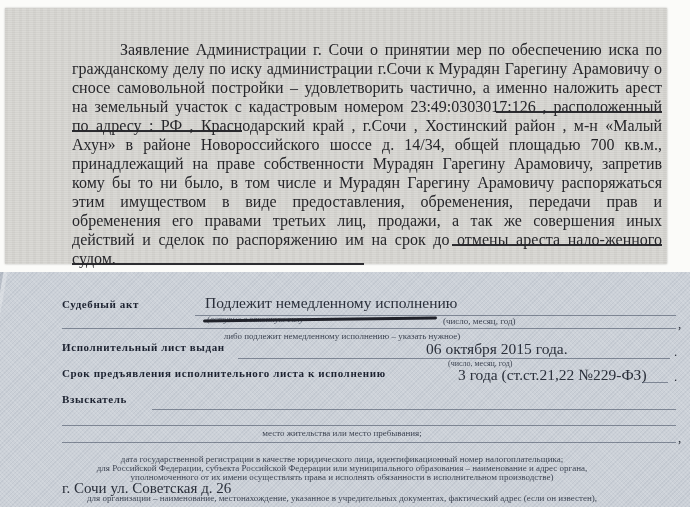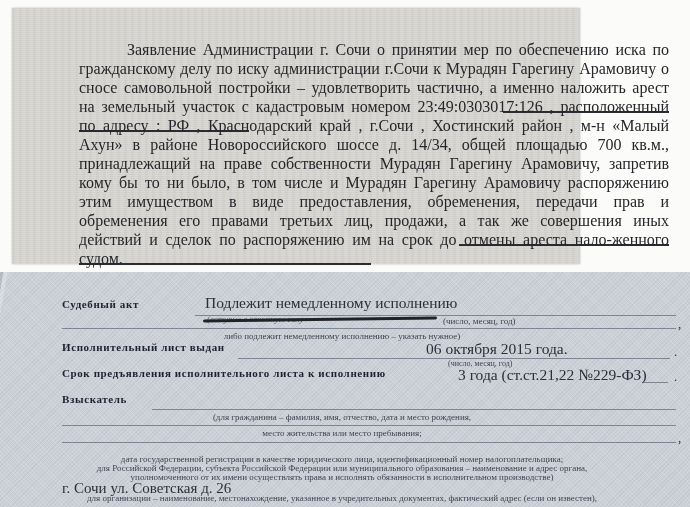--- a/index.html
+++ b/index.html
@@ -3,21 +3,21 @@
 <meta charset="utf-8">
 <style>
   html,body{margin:0;padding:0;}
   body{
     width:690px;height:507px;position:relative;overflow:hidden;
     background:#fbfbf9;
     font-family:"Liberation Serif", serif;
   }
   
   .scan-top{
-    position:absolute;left:12px;top:8px;width:568px;height:256px;
+    position:absolute;left:5px;top:8px;width:662px;height:256px;
     background-color:#d8d7d3;
     background-image:
       repeating-linear-gradient(0deg, rgba(255,255,255,.05) 0 1px, rgba(0,0,0,.025) 1px 2px),
       repeating-linear-gradient(90deg, rgba(120,115,108,.05) 0 3px, transparent 3px 7px);
     box-shadow:0 0 2px rgba(0,0,0,.25);
   }
   .decree{
     position:absolute;left:67px;top:32px;width:590px;
     font-size:16px;line-height:19px;color:#26262a;
   }
@@ -71,21 +71,21 @@
 
 <div class="scan-top">
   <div class="decree">
     <div class="dline first"><span>Заявление Администрации г. Сочи о принятии мер по обеспечению иска по</span></div>
     <div class="dline"><span>гражданскому делу по иску администрации г.Сочи к Мурадян Гарегину Арамовичу о</span></div>
     <div class="dline"><span>сносе самовольной постройки – удовлетворить частично, а </span><span class="hand-underline">именно наложить арест</span></div>
     <div class="dline"><span class="hand-underline">на земельный участок с</span><span> кадастровым номером 23:49:0303017:126 , расположенный</span></div>
     <div class="dline"><span>по адресу : РФ , Краснодарский край , г.Сочи , Хостинский район , м-н «Малый</span></div>
     <div class="dline"><span>Ахун» в районе Новороссийского шоссе д. 14/34, общей площадью 700 кв.м.,</span></div>
     <div class="dline"><span>принадлежащий на праве собственности Мурадян Гарегину Арамовичу, запретив</span></div>
-    <div class="dline"><span>кому бы то ни было, в том числе и Мурадян Гарегину Арамовичу распоряжению</span></div>
+    <div class="dline"><span>кому бы то ни было, в том числе и Мурадян Гарегину Арамовичу распоряжаться</span></div>
     <div class="dline"><span>этим имуществом в виде предоставления, обременения, передачи прав и</span></div>
     <div class="dline"><span>обременения его правами третьих лиц,  продажи, </span><span class="hand-underline">а так же совершения иных</span></div>
     <div class="dline"><span class="hand-underline">действий и сделок по распоряжению им</span><span> на срок до отмены ареста нало-женного</span></div>
     <div class="dline last"><span>судом.</span></div>
   </div>
 </div>
 
 <div class="scan-bottom">
 
   <span class="flabel" style="left:62px;top:26px;">Судебный акт</span>
@@ -106,21 +106,20 @@
   <span class="fhint" style="left:448px;top:87px;font-size:8px;">(число, месяц, год)</span>
   <span class="end-mark" style="left:674px;top:72px;">.</span>
 
   <span class="flabel" style="left:62px;top:95px;">Срок предъявления исполнительного листа к исполнению</span>
   <span class="fvalue" style="left:458px;top:94px;">3 года (ст.ст.21,22 №229-ФЗ)</span>
   <div class="fline" style="left:642px;top:110px;width:26px;"></div>
   <span class="end-mark" style="left:674px;top:97px;">.</span>
 
   <span class="flabel" style="left:62px;top:121px;">Взыскатель</span>
   <div class="fline" style="left:152px;top:137px;width:524px;"></div>
-  <div class="fhint center" style="top:140px;">(для гражданина – фамилия, имя, отчество, дата и место рождения,</div>
 
   <div class="fline" style="left:62px;top:153px;width:614px;"></div>
   <div class="fhint center" style="top:156px;">место жительства или место пребывания;</div>
 
   <div class="fline" style="left:62px;top:170px;width:614px;"></div>
   <span class="end-mark" style="left:678px;top:158px;">,</span>
   <div class="fhint center" style="top:173px;margin-top:48px;">для организации – наименование, местонахождение, указанное в учредительных документах, фактический адрес (если он известен),</div>
   <div class="fhint center" style="top:182px;">дата государственной регистрации в качестве юридического лица, идентификационный номер налогоплательщика;</div>
   <div class="fhint center" style="top:191px;">для Российской Федерации, субъекта Российской Федерации или муниципального образования – наименование и адрес органа,</div>
   <div class="fhint center" style="top:200px;">уполномоченного от их имени осуществлять права и исполнять обязанности в исполнительном производстве)</div>

